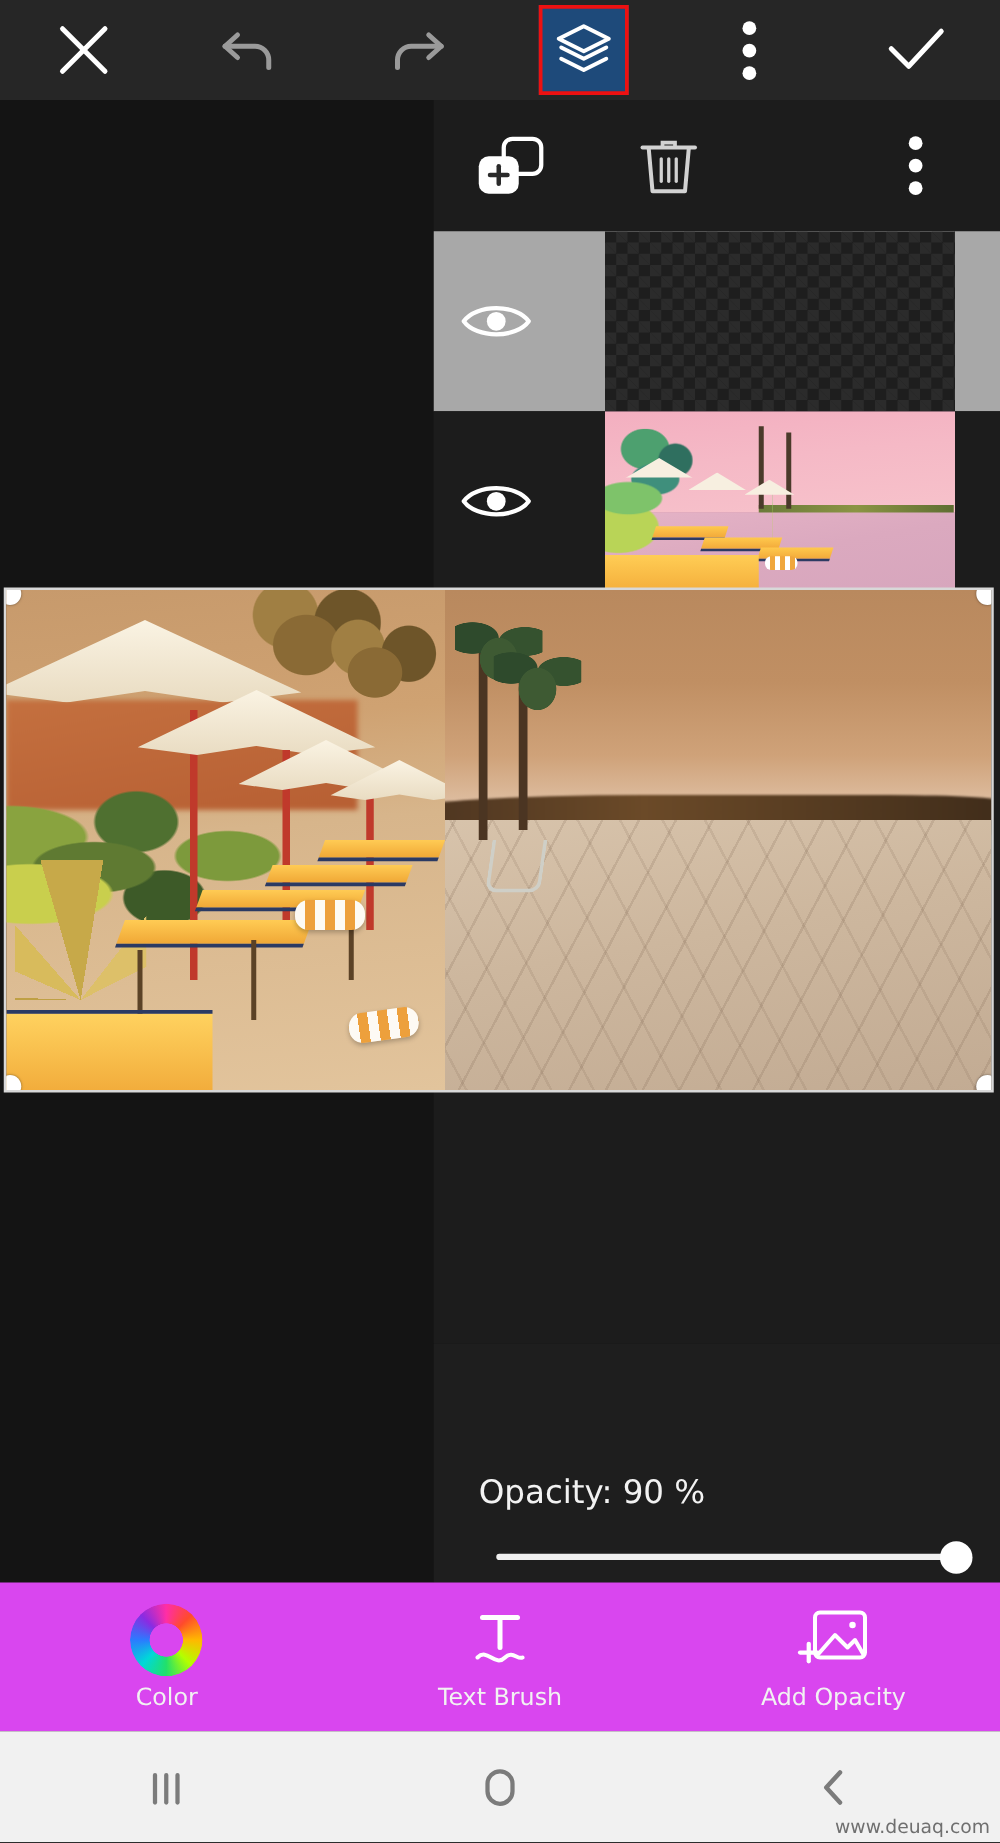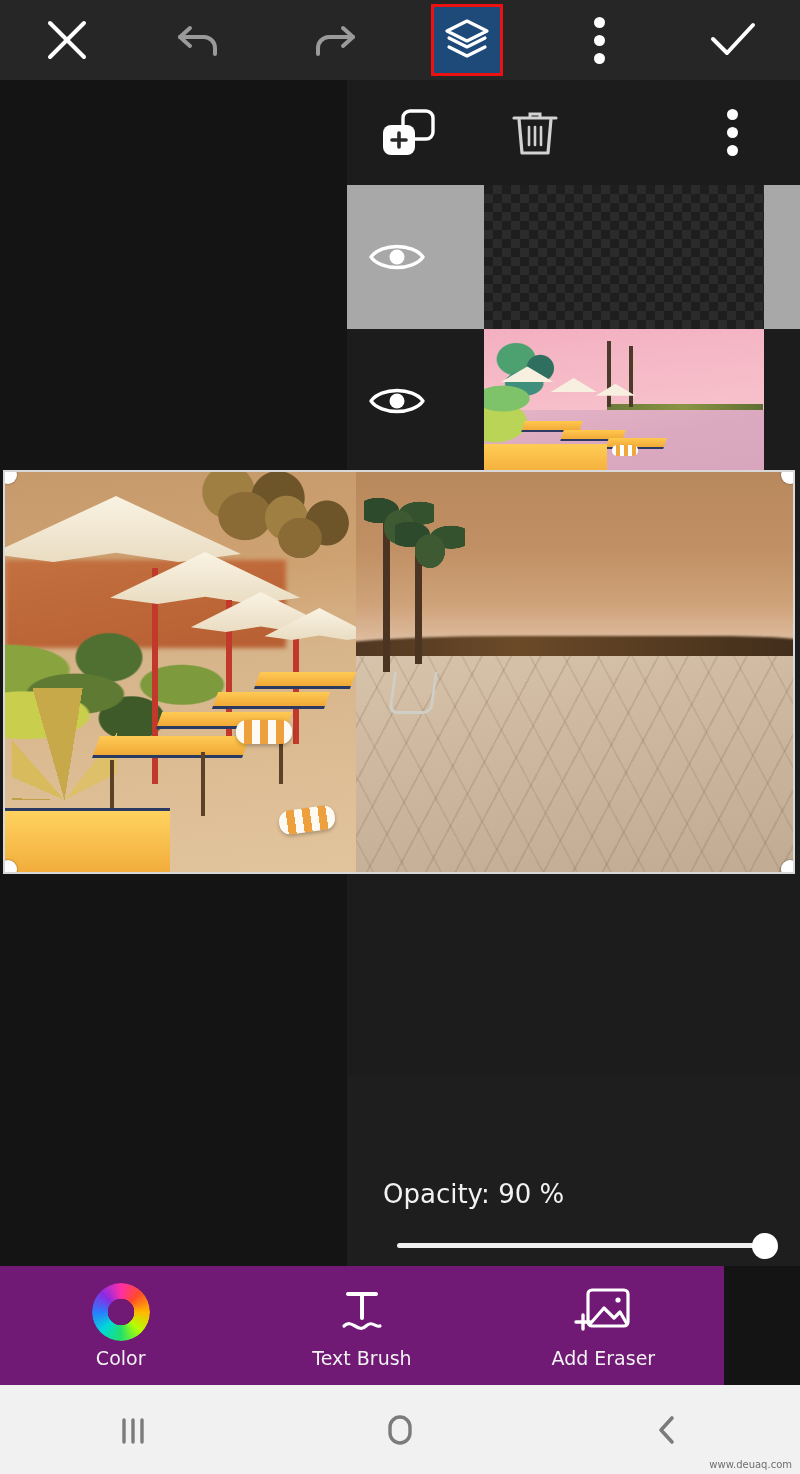--- a/index.html
+++ b/index.html
@@ -290,22 +290,22 @@
 
   
   .handle {
     position:absolute; width:18px; height:18px; border-radius:50%;
     background:#ffffff;
     box-shadow:0 0 2px rgba(0,0,0,.5);
   }
 
   
   .bottombar {
-    position:absolute; left:0; top:1266px; width:724px; height:119px;
-    background:#701a75;
+    position:absolute; left:0; top:1266px; width:800px; height:119px;
+    background:#d946ef;
     display:flex; align-items:stretch;
   }
   .tool {
     flex:1 1 0;
     display:flex; flex-direction:column; align-items:center; justify-content:center;
     gap:6px;
     position:relative;
   }
   .tool.active {
     background:#1b5c9e;
@@ -326,21 +326,21 @@
 
   
   .navbar {
     position:absolute; left:0; top:1385px; width:800px; height:89px;
     background:#f1f1f1;
     display:flex; align-items:center;
   }
   .nav-btn { flex:1 1 0; display:flex; align-items:center; justify-content:center; }
   .watermark {
     position:absolute; right:8px; bottom:4px;
-    color:#6f6f6f; font-size:10px;
+    color:#6f6f6f; font-size:15px;
     font-family:"DejaVu Sans", sans-serif;
   }
 </style>
 </head>
 <body>
 
 <div id="app">
 
   <div class="topbar">
 
@@ -553,21 +553,21 @@
     <div class="tool">
       <span class="ticon">
         <svg width="62" height="56" viewBox="0 0 62 56">
           <rect x="16" y="6" width="40" height="36" rx="4" fill="none" stroke="#ffffff" stroke-width="3.2"></rect>
           <circle cx="46" cy="16" r="2.6" fill="#ffffff"></circle>
           <path d="M18 40 L32 24 L42 34 L48 28 L55 40" fill="none" stroke="#ffffff" stroke-width="3.2" stroke-linejoin="round"></path>
           <line x1="4" y1="38" x2="18" y2="38" stroke="#ffffff" stroke-width="3.4" stroke-linecap="round"></line>
           <line x1="11" y1="31" x2="11" y2="45" stroke="#ffffff" stroke-width="3.4" stroke-linecap="round"></line>
         </svg>
       </span>
-      <span class="tlabel">Add Eraser</span>
+      <span class="tlabel">Add Opacity</span>
     </div>
   </div>
 
   <div class="navbar">
     <div class="nav-btn">
       <svg width="44" height="44" viewBox="0 0 44 44">
         <line x1="13" y1="12" x2="13" y2="34" stroke="#7b7b7b" stroke-width="3.4" stroke-linecap="round"></line>
         <line x1="22" y1="12" x2="22" y2="34" stroke="#7b7b7b" stroke-width="3.4" stroke-linecap="round"></line>
         <line x1="31" y1="12" x2="31" y2="34" stroke="#7b7b7b" stroke-width="3.4" stroke-linecap="round"></line>
       </svg>

